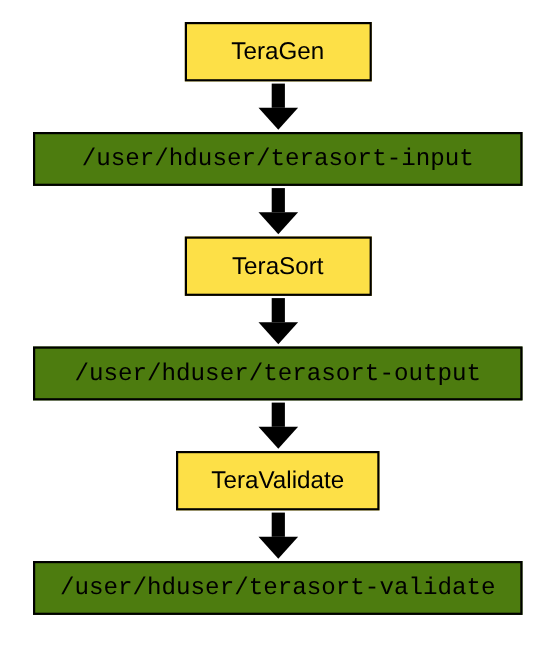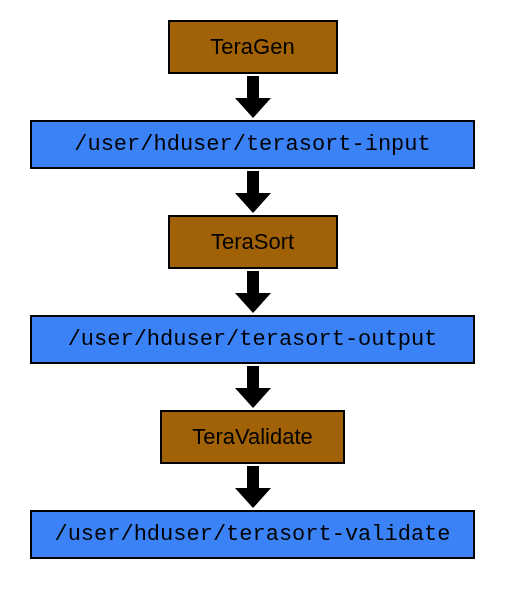--- a/index.html
+++ b/index.html
@@ -8,30 +8,30 @@
     width: 505px;
     height: 600px;
     display: flex;
     flex-direction: column;
     align-items: center;
     padding: 20px 30px;
     font-family: "Segoe UI", Arial, sans-serif;
   }
   .step-box {
     border: 2px solid #000;
-    background: #a16207;
+    background: #fde047;
     padding: 12px 30px;
     font-weight: 500;
     font-size: 22px;
     text-align: center;
     min-width: 170px;
   }
   .path-box {
     border: 2px solid #000;
-    background: #3b82f6;
+    background: #4d7c0f;
     padding: 10px 16px;
     font-family: "Courier New", monospace;
     font-size: 22px;
     text-align: center;
     width: 445px;
   }
   .arrow {
     display: flex;
     flex-direction: column;
     align-items: center;

